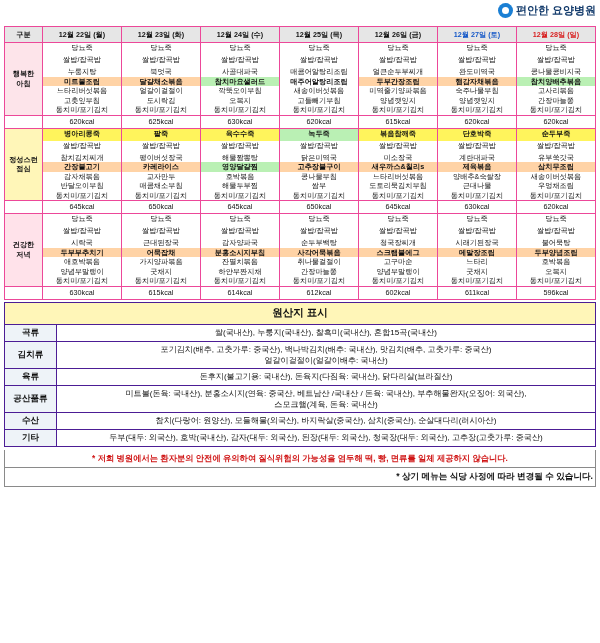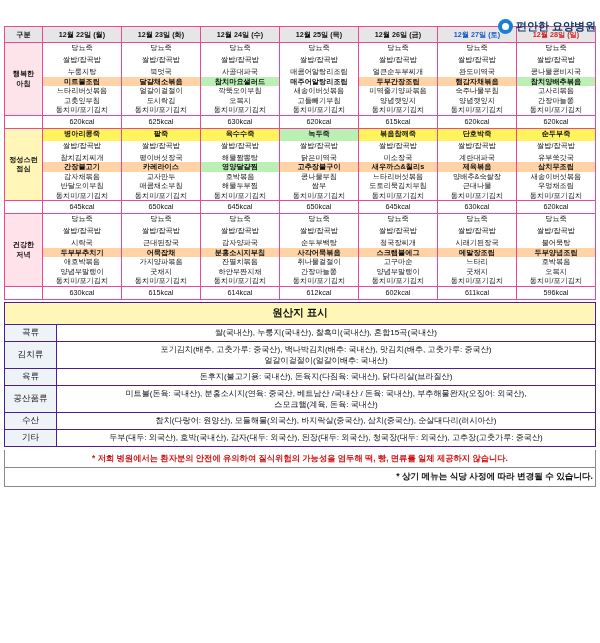--- a/index.html
+++ b/index.html
@@ -16,21 +16,21 @@
   .header{
     height:26px;display:flex;align-items:center;justify-content:center;
     position:relative;
   }
   .title{
     font-size:19px;font-weight:bold;letter-spacing:-0.3px;white-space:nowrap;
   }
   .title .m1{color:#111;}
   .title .m2{color:#0b8f3a;}
   .brand{
-    position:absolute;right:4px;top:19px;display:flex;align-items:center;gap:3px;
+    position:absolute;right:4px;top:3px;display:flex;align-items:center;gap:3px;
   }
   .brand-mark{
     width:15px;height:15px;border-radius:50%;
     background:#1a7fd4;position:relative;
   }
   .brand-mark:after{
     content:"";position:absolute;left:4px;top:4px;width:7px;height:7px;
     border-radius:50%;background:#ffffff;
   }
   .brand-text{font-size:11px;font-weight:bold;color:#123a6b;}
@@ -79,21 +79,21 @@
   .origin{
     width:592px;margin:2px 4px 0;border-collapse:collapse;table-layout:fixed;
   }
   .origin td{
     border:1px solid #4c1d95;font-size:8px;padding:2px 3px;vertical-align:middle;
   }
   .origin .otitle{
     text-align:center;font-weight:bold;font-size:10.5px;background:#fff6b8;height:17px;
   }
   .origin .olbl{
-    width:52px;text-align:center;font-weight:normal;background:#eef3f8;font-size:8.6px;
+    width:52px;text-align:center;font-weight:bold;background:#eef3f8;font-size:8.6px;
   }
   .origin .oval{text-align:center;font-size:8.1px;}
 
   .footnote{
     margin:3px 4px 0;border:1px solid #8a8a8a;border-top:none;
     text-align:center;font-size:8.3px;color:#d01616;font-weight:bold;
     padding:3px 2px;
   }
   .footnote2{
     margin:0 4px;text-align:right;font-size:8.6px;font-weight:bold;

